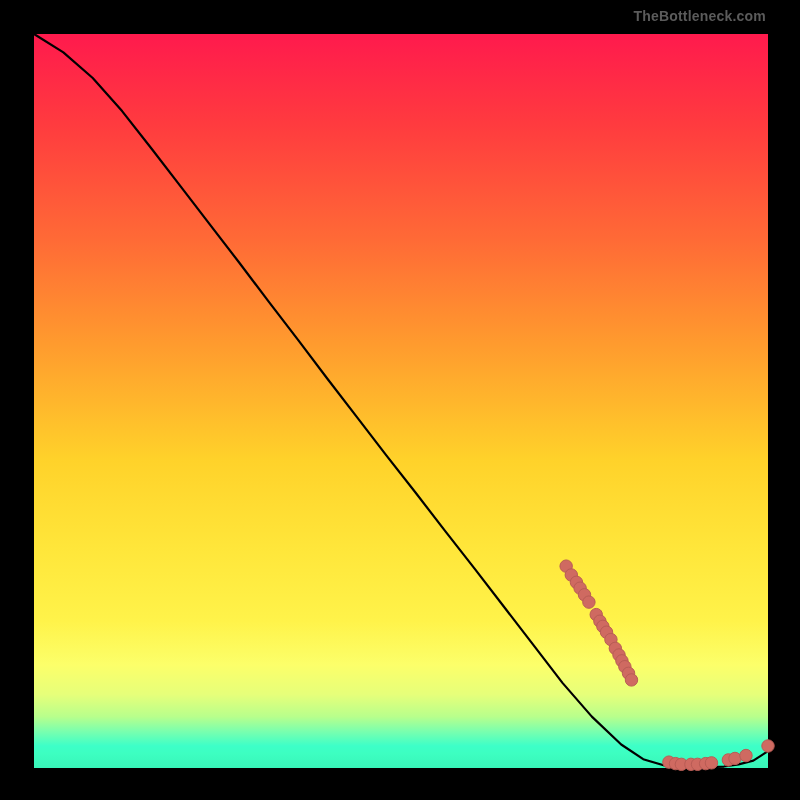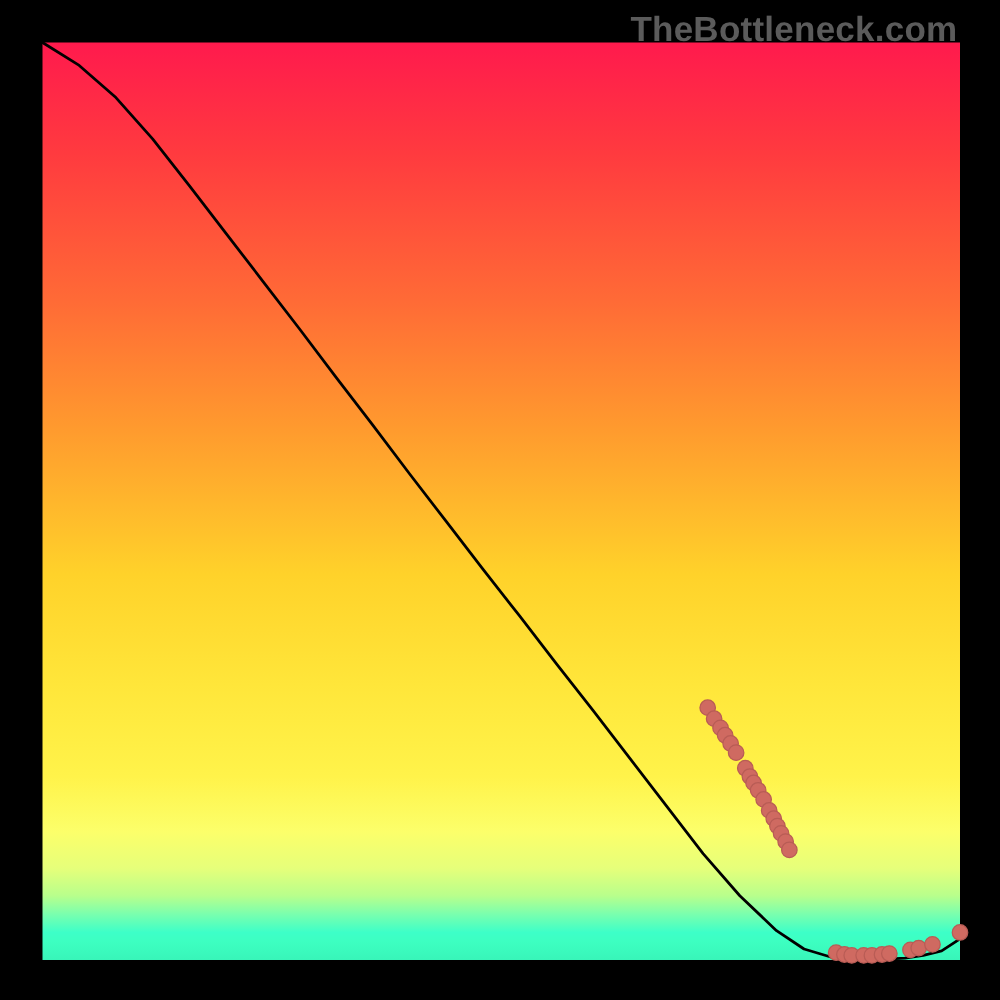--- a/index.html
+++ b/index.html
@@ -31,21 +31,21 @@
       #3dffc8 97%,
       #3dffc1 98%,
       #38f5b9 100%
     );
   }
   .watermark {
     position: absolute;
     right: 34px;
     top: 8px;
     font-family: Arial, Helvetica, sans-serif;
-    font-size: 28px;
+    font-size: 14px;
     font-weight: bold;
     color: #5b5b5b;
     letter-spacing: 0.2px;
   }
   svg.curve {
     position: absolute;
     left: 0; top: 0;
     width: 734px; height: 734px;
     overflow: visible;
   }

